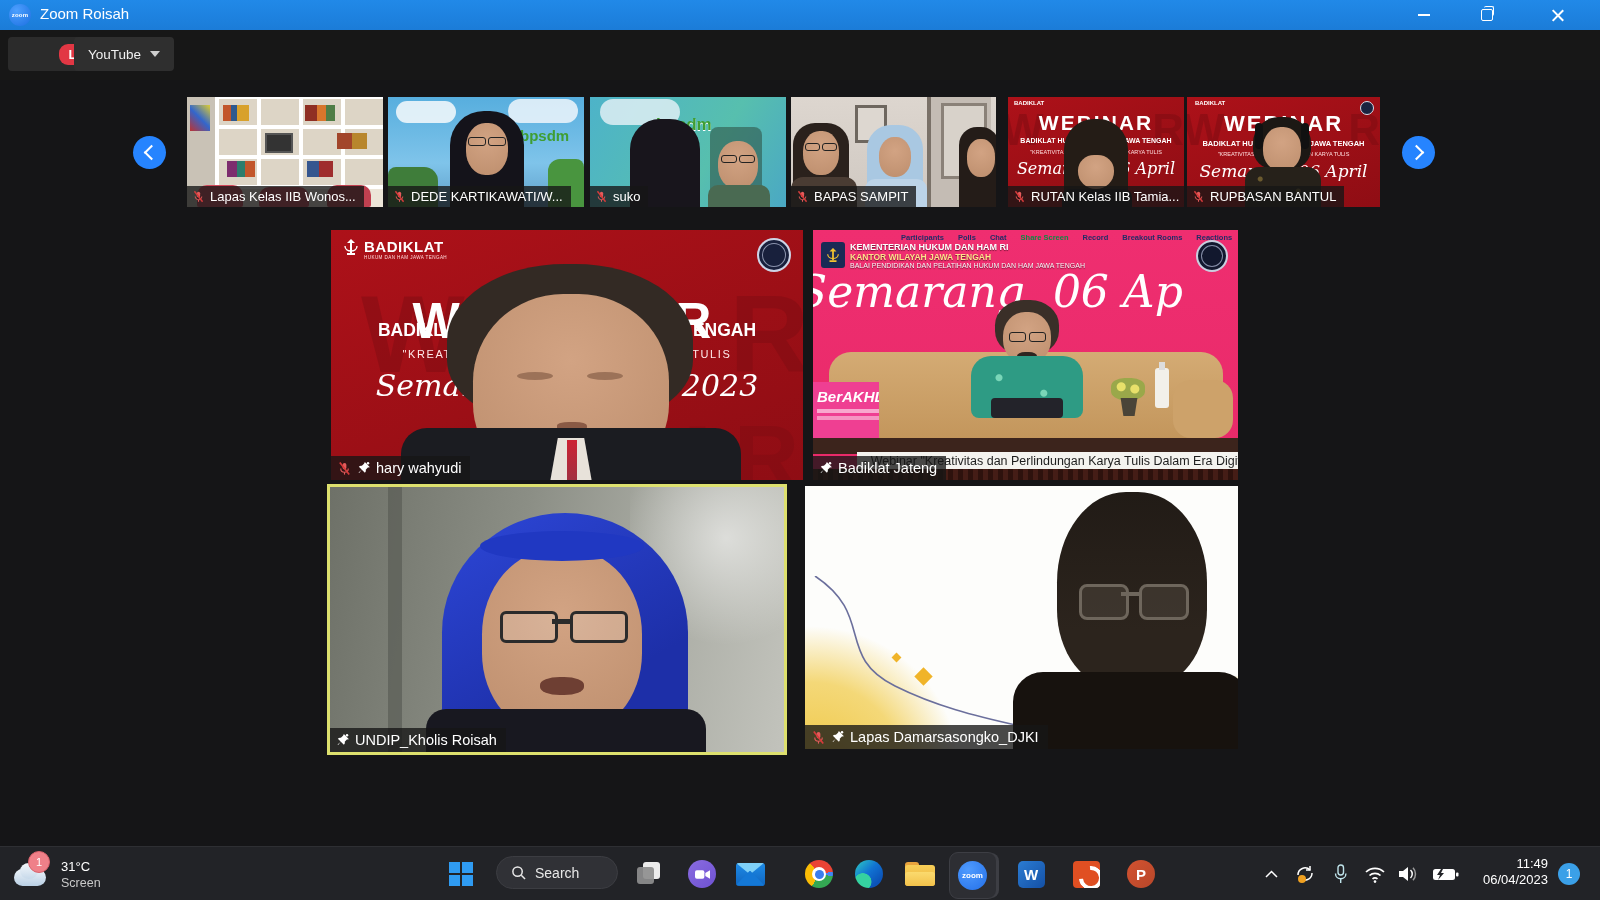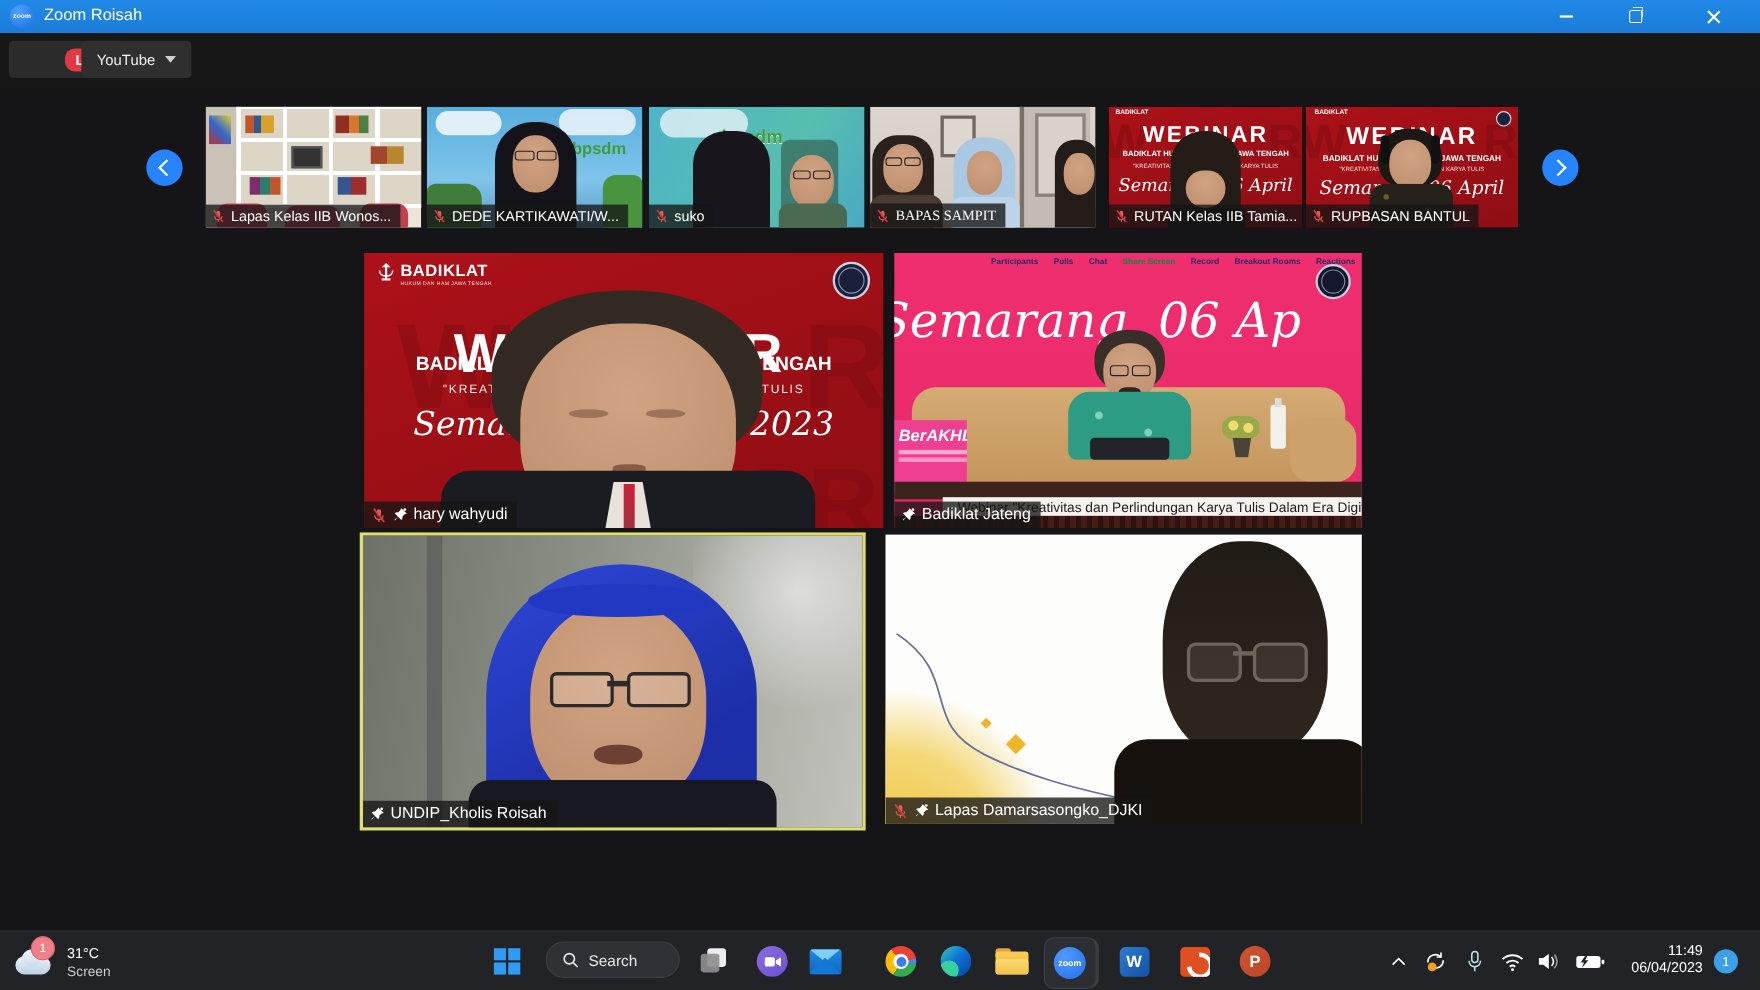--- a/index.html
+++ b/index.html
@@ -159,21 +159,21 @@
     <svg width="13" height="13" viewBox="0 0 16 16">
         <rect x="6" y="2" width="4" height="7" rx="2" fill="#e45b5b"></rect>
         <path d="M4 8c0 2.5 1.8 4 4 4s4-1.5 4-4" stroke="#e45b5b" fill="none" stroke-width="1.2"></path>
         <line x1="8" y1="12" x2="8" y2="14.5" stroke="#e45b5b" stroke-width="1.2"></line>
         <line x1="3" y1="1.5" x2="13" y2="14.5" stroke="#d63b3b" stroke-width="1.8"></line>
       </svg>
     <span>suko</span>
   </div>
 </div>
 
-<div class="abs thumb" style="left:791px;width:205px;font-family:Liberation Serif, serif;">
+<div class="abs thumb" style="left:791px;width:205px;">
   <div class="abs" style="inset:0;background:linear-gradient(#ddd6cf,#cfc8c1);">
     <div class="abs" style="left:136px;top:0;width:60px;height:110px;background:#c4bcb4;border-left:4px solid #7a7168;"></div>
     <div class="abs" style="left:150px;top:6px;width:40px;height:70px;border:3px solid #8a8178;background:#d8d2ca;"></div>
     <div class="abs" style="left:64px;top:8px;width:26px;height:32px;border:3px solid #6e675f;background:#ddd7d0;"></div>
     <div class="abs" style="left:2px;top:26px;width:56px;height:84px;border-radius:22px 22px 0 0;background:#2a211c;"></div>
     <div class="abs person-skin" style="left:12px;top:34px;width:36px;height:44px;border-radius:46%;"></div>
     <div class="abs" style="left:14px;top:46px;width:13px;height:6px;border:1.5px solid #222;border-radius:3px;"></div>
     <div class="abs" style="left:31px;top:46px;width:13px;height:6px;border:1.5px solid #222;border-radius:3px;"></div>
     <div class="abs" style="left:0px;top:80px;width:66px;height:30px;background:#4a3c33;border-radius:12px 12px 0 0;"></div>
     <div class="abs" style="left:76px;top:28px;width:56px;height:82px;border-radius:24px 24px 0 0;background:#a9c8e2;"></div>
@@ -307,20 +307,35 @@
 <div class="abs tile pinkbg" style="left:813px;top:230px;width:425px;height:250px;">
   <div class="abs menurow" style="left:88px;top:3px;right:4px;overflow:hidden;">
     <span>Participants</span>
       <span>Polls</span>
     <span>Chat</span>
       <span>Share Screen</span>
     <span>Record</span>
       <span>Breakout Rooms</span>
     <span>Reactions</span>
   </div>
+  <div class="abs" style="left:8px;top:12px;display:flex;gap:5px;">
+    <div style="width:24px;height:26px;background:#1a2a55;border-radius:3px;display:flex;align-items:center;justify-content:center;">
+      <svg width="14" height="16" viewBox="0 0 16 18">
+          <rect x="7" y="2" width="2" height="13" fill="#f2c230"></rect>
+          <path d="M8 1l4 4H4z" fill="#f2c230"></path>
+          <path d="M2 8c0 3 2.6 5 6 5s6-2 6-5" stroke="#f2c230" fill="none" stroke-width="1.4"></path>
+          <rect x="4" y="15" width="8" height="2" fill="#f2c230"></rect>
+        </svg>
+    </div>
+    <div style="text-shadow:0 1px 1px rgba(0,0,0,.5);">
+      <div style="color:#fff;font-weight:bold;font-size:9px;">KEMENTERIAN HUKUM DAN HAM RI</div>
+      <div style="color:#ffe18a;font-weight:bold;font-size:8.5px;">KANTOR WILAYAH JAWA TENGAH</div>
+      <div style="color:#f6f6f6;font-size:7px;">BALAI PENDIDIKAN DAN PELATIHAN HUKUM DAN HAM JAWA TENGAH</div>
+    </div>
+  </div>
   <div class="abs" style="right:10px;top:10px;width:28px;height:28px;border-radius:50%;background:#12182e;border:2px solid #c9cfdf;box-shadow:inset 0 0 0 3px #12182e, inset 0 0 0 4px #848ca6;"></div>
   <div class="abs scripttxt" style="left:-16px;top:36px;font-size:44px;white-space:nowrap;">Semarang, 06 Ap</div>
 
   <div class="abs" style="left:16px;top:122px;width:394px;height:86px;border-radius:22px;background:linear-gradient(#d4ab74,#c3965c);"></div>
   <div class="abs" style="left:6px;top:150px;width:60px;height:58px;border-radius:18px;background:#cda26a;"></div>
   <div class="abs" style="left:360px;top:150px;width:60px;height:58px;border-radius:18px;background:#cda26a;"></div>
   <div class="abs" style="left:182px;top:70px;width:64px;height:56px;border-radius:45%;background:#3a2f28;"></div>
   <div class="abs person-skin" style="left:190px;top:82px;width:48px;height:52px;border-radius:46%;">
     <div class="abs" style="left:6px;top:20px;width:15px;height:8px;border:1.5px solid #222;border-radius:3px;"></div>
     <div class="abs" style="left:26px;top:20px;width:15px;height:8px;border:1.5px solid #222;border-radius:3px;"></div>

